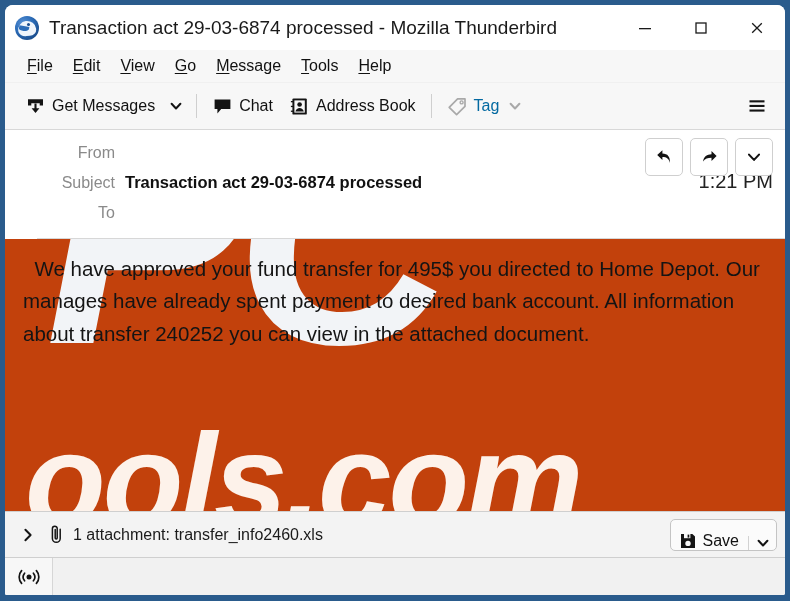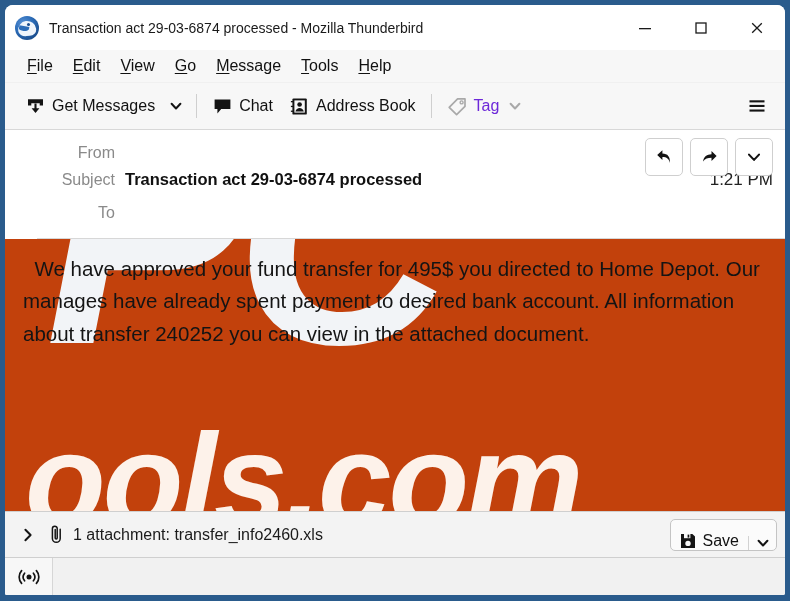--- a/index.html
+++ b/index.html
@@ -70,21 +70,21 @@
   #tb-logo .eye {
     position: absolute;
     left: 12px; top: 7px;
     width: 3px; height: 3px;
     border-radius: 50%;
     background: #1b4e8f;
   }
 
   #tb-title {
     margin-left: 10px;
-    font-size: 14px;
+    font-size: 19px;
     color: #1a1a1a;
     white-space: nowrap;
     flex: 1 1 auto;
     overflow: hidden;
   }
 
   .wc {
     width: 56px; height: 45px;
     flex: 0 0 56px;
     display: flex;
@@ -132,21 +132,21 @@
     align-items: center;
     gap: 6px;
     height: 34px;
     padding: 0 8px;
     border-radius: 4px;
     cursor: default;
     font-size: 16px;
     color: #111;
     white-space: nowrap;
   }
-  .tb-btn.disabled { color: #6d28d9; }
+  .tb-btn.disabled { color: #0369a1; }
   .tb-caret {
     width: 26px; height: 34px;
     display: flex; align-items: center; justify-content: center;
     border-radius: 4px; cursor: default;
   }
   .tb-sep {
     width: 1px; height: 24px;
     background: #cfcfcf;
     margin: 0 7px;
     flex: 0 0 1px;
@@ -186,21 +186,21 @@
     flex: 1 1 auto;
     font-size: 16px;
     color: #111;
     min-height: 18px;
   }
   .hdr-value.subject {
     font-weight: bold;
     font-size: 16.5px;
   }
   .hdr-time {
-    font-size: 17px;
+    font-size: 20px;
     color: #222;
     white-space: nowrap;
     padding-left: 12px;
   }
 
   #hdr-actions {
     position: absolute;
     right: 12px; top: 8px;
     display: flex;
     gap: 7px;

